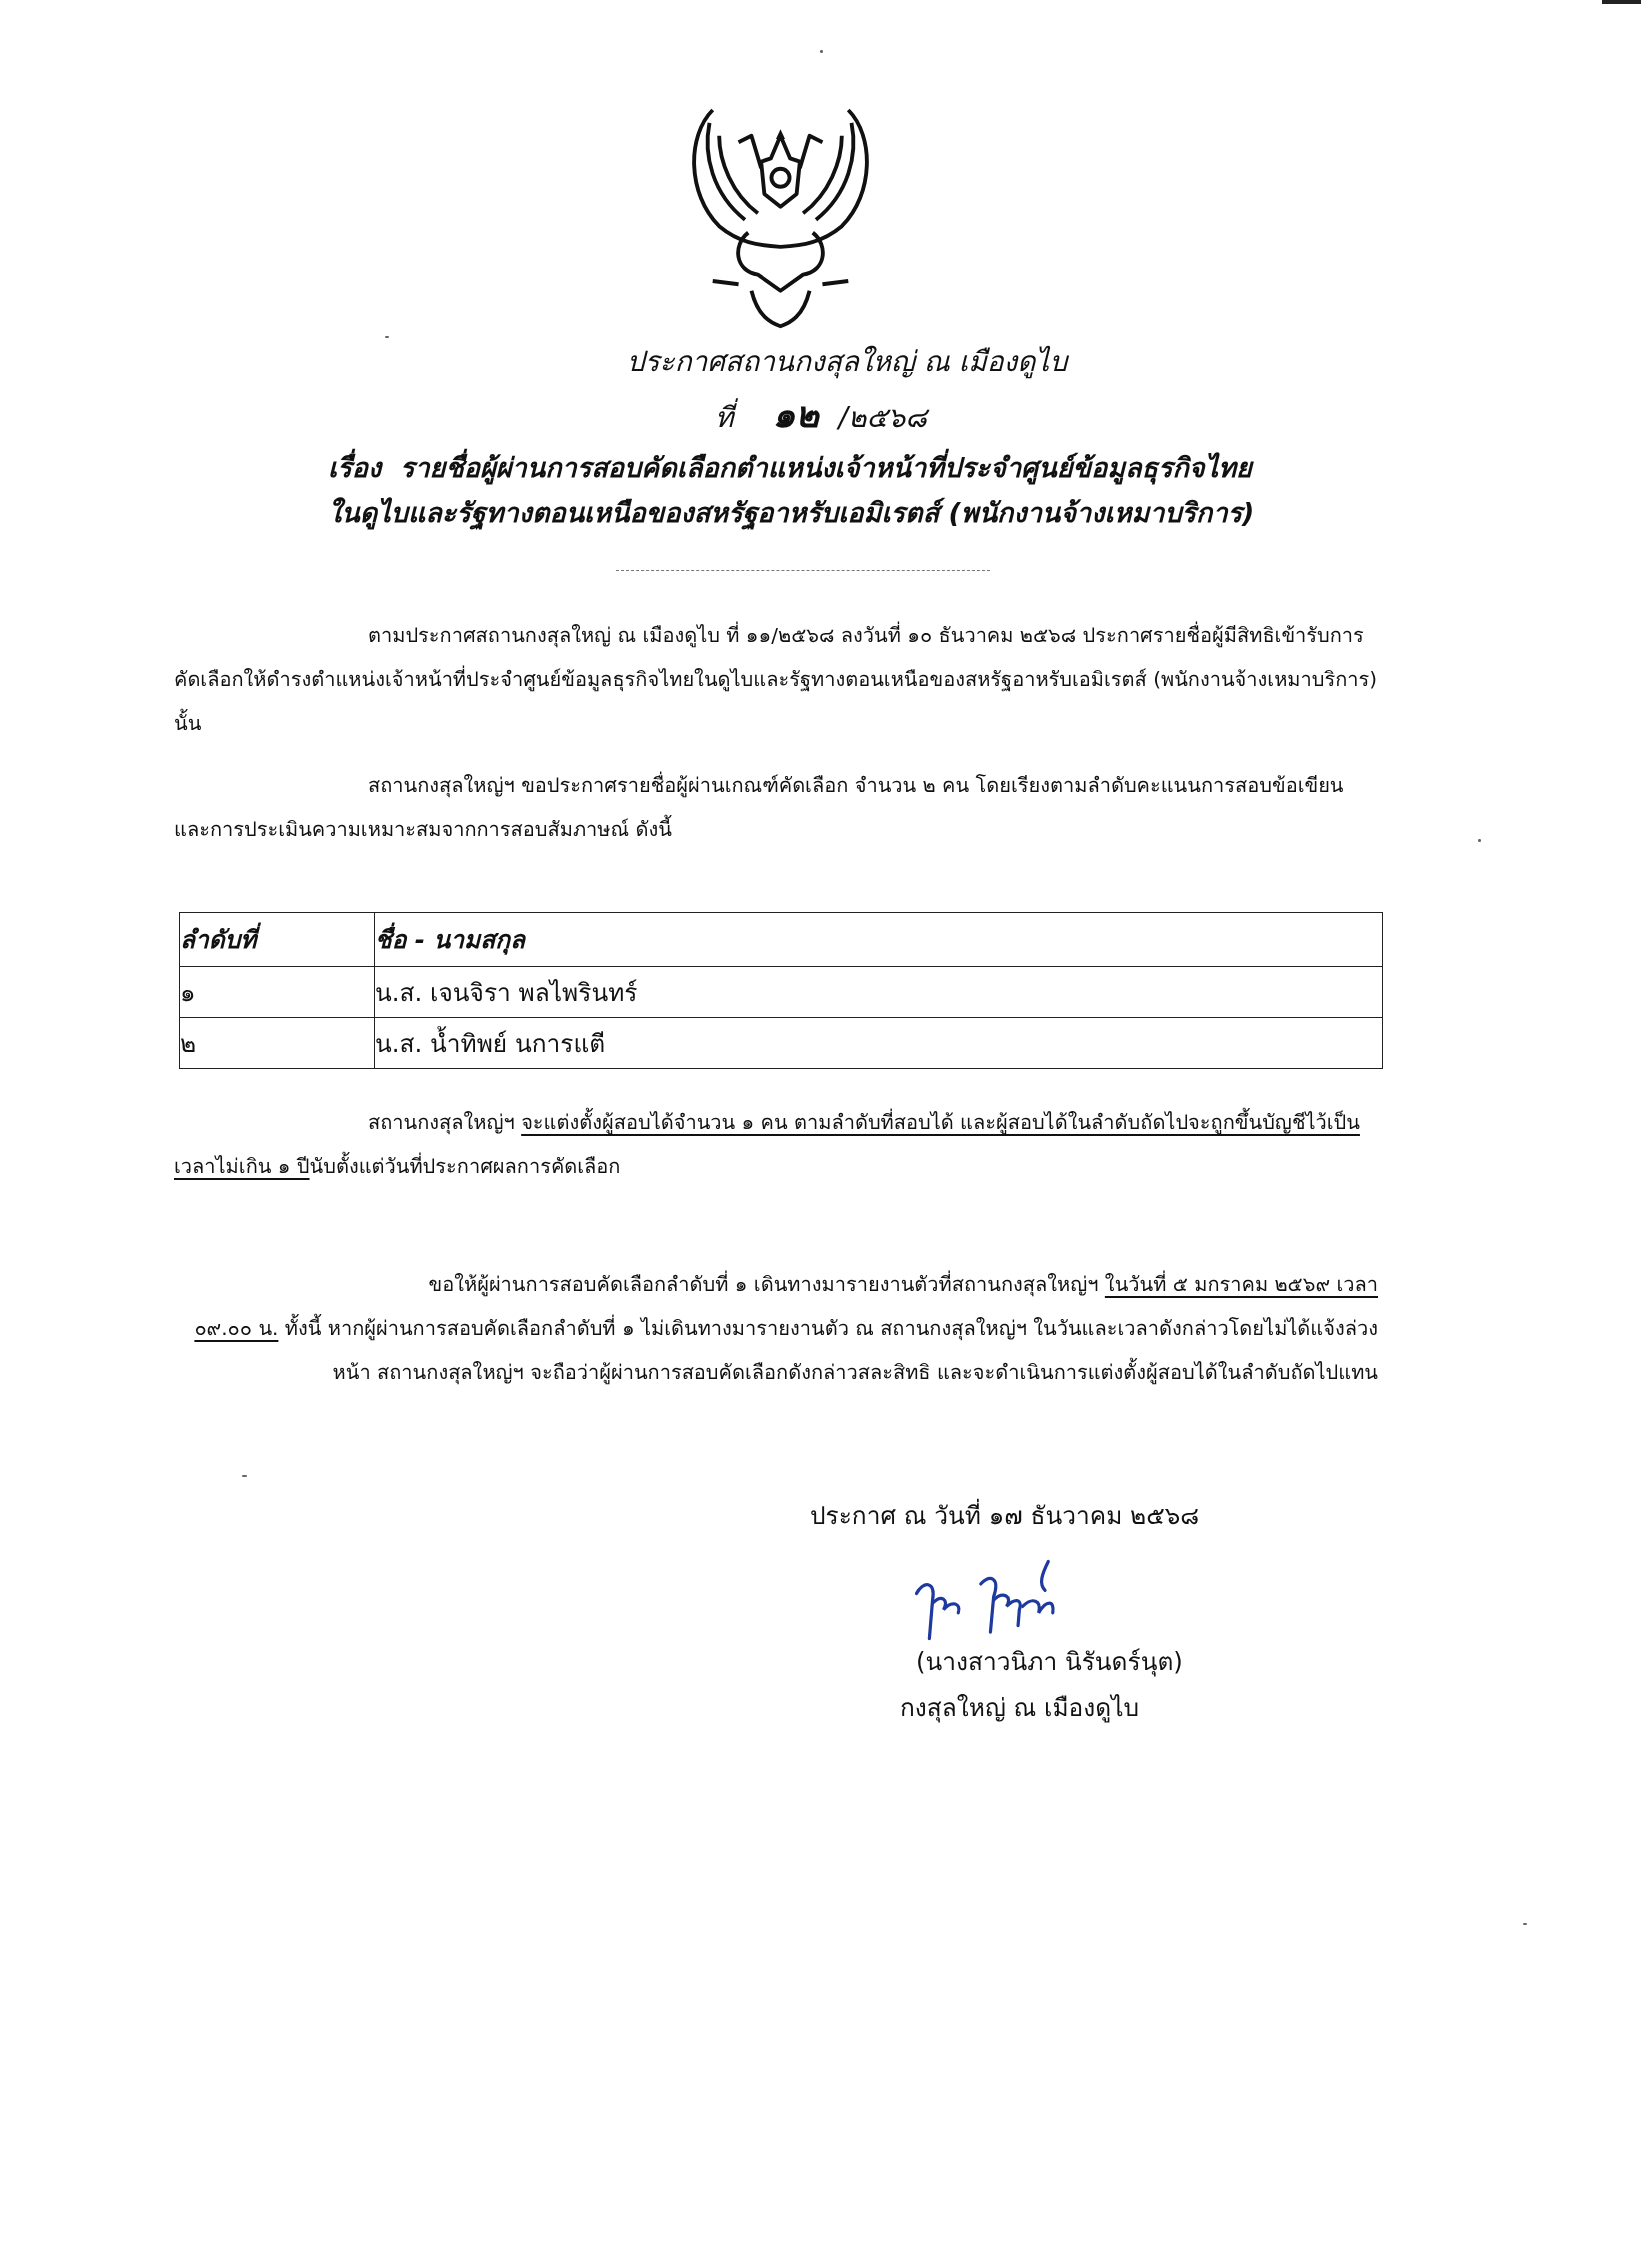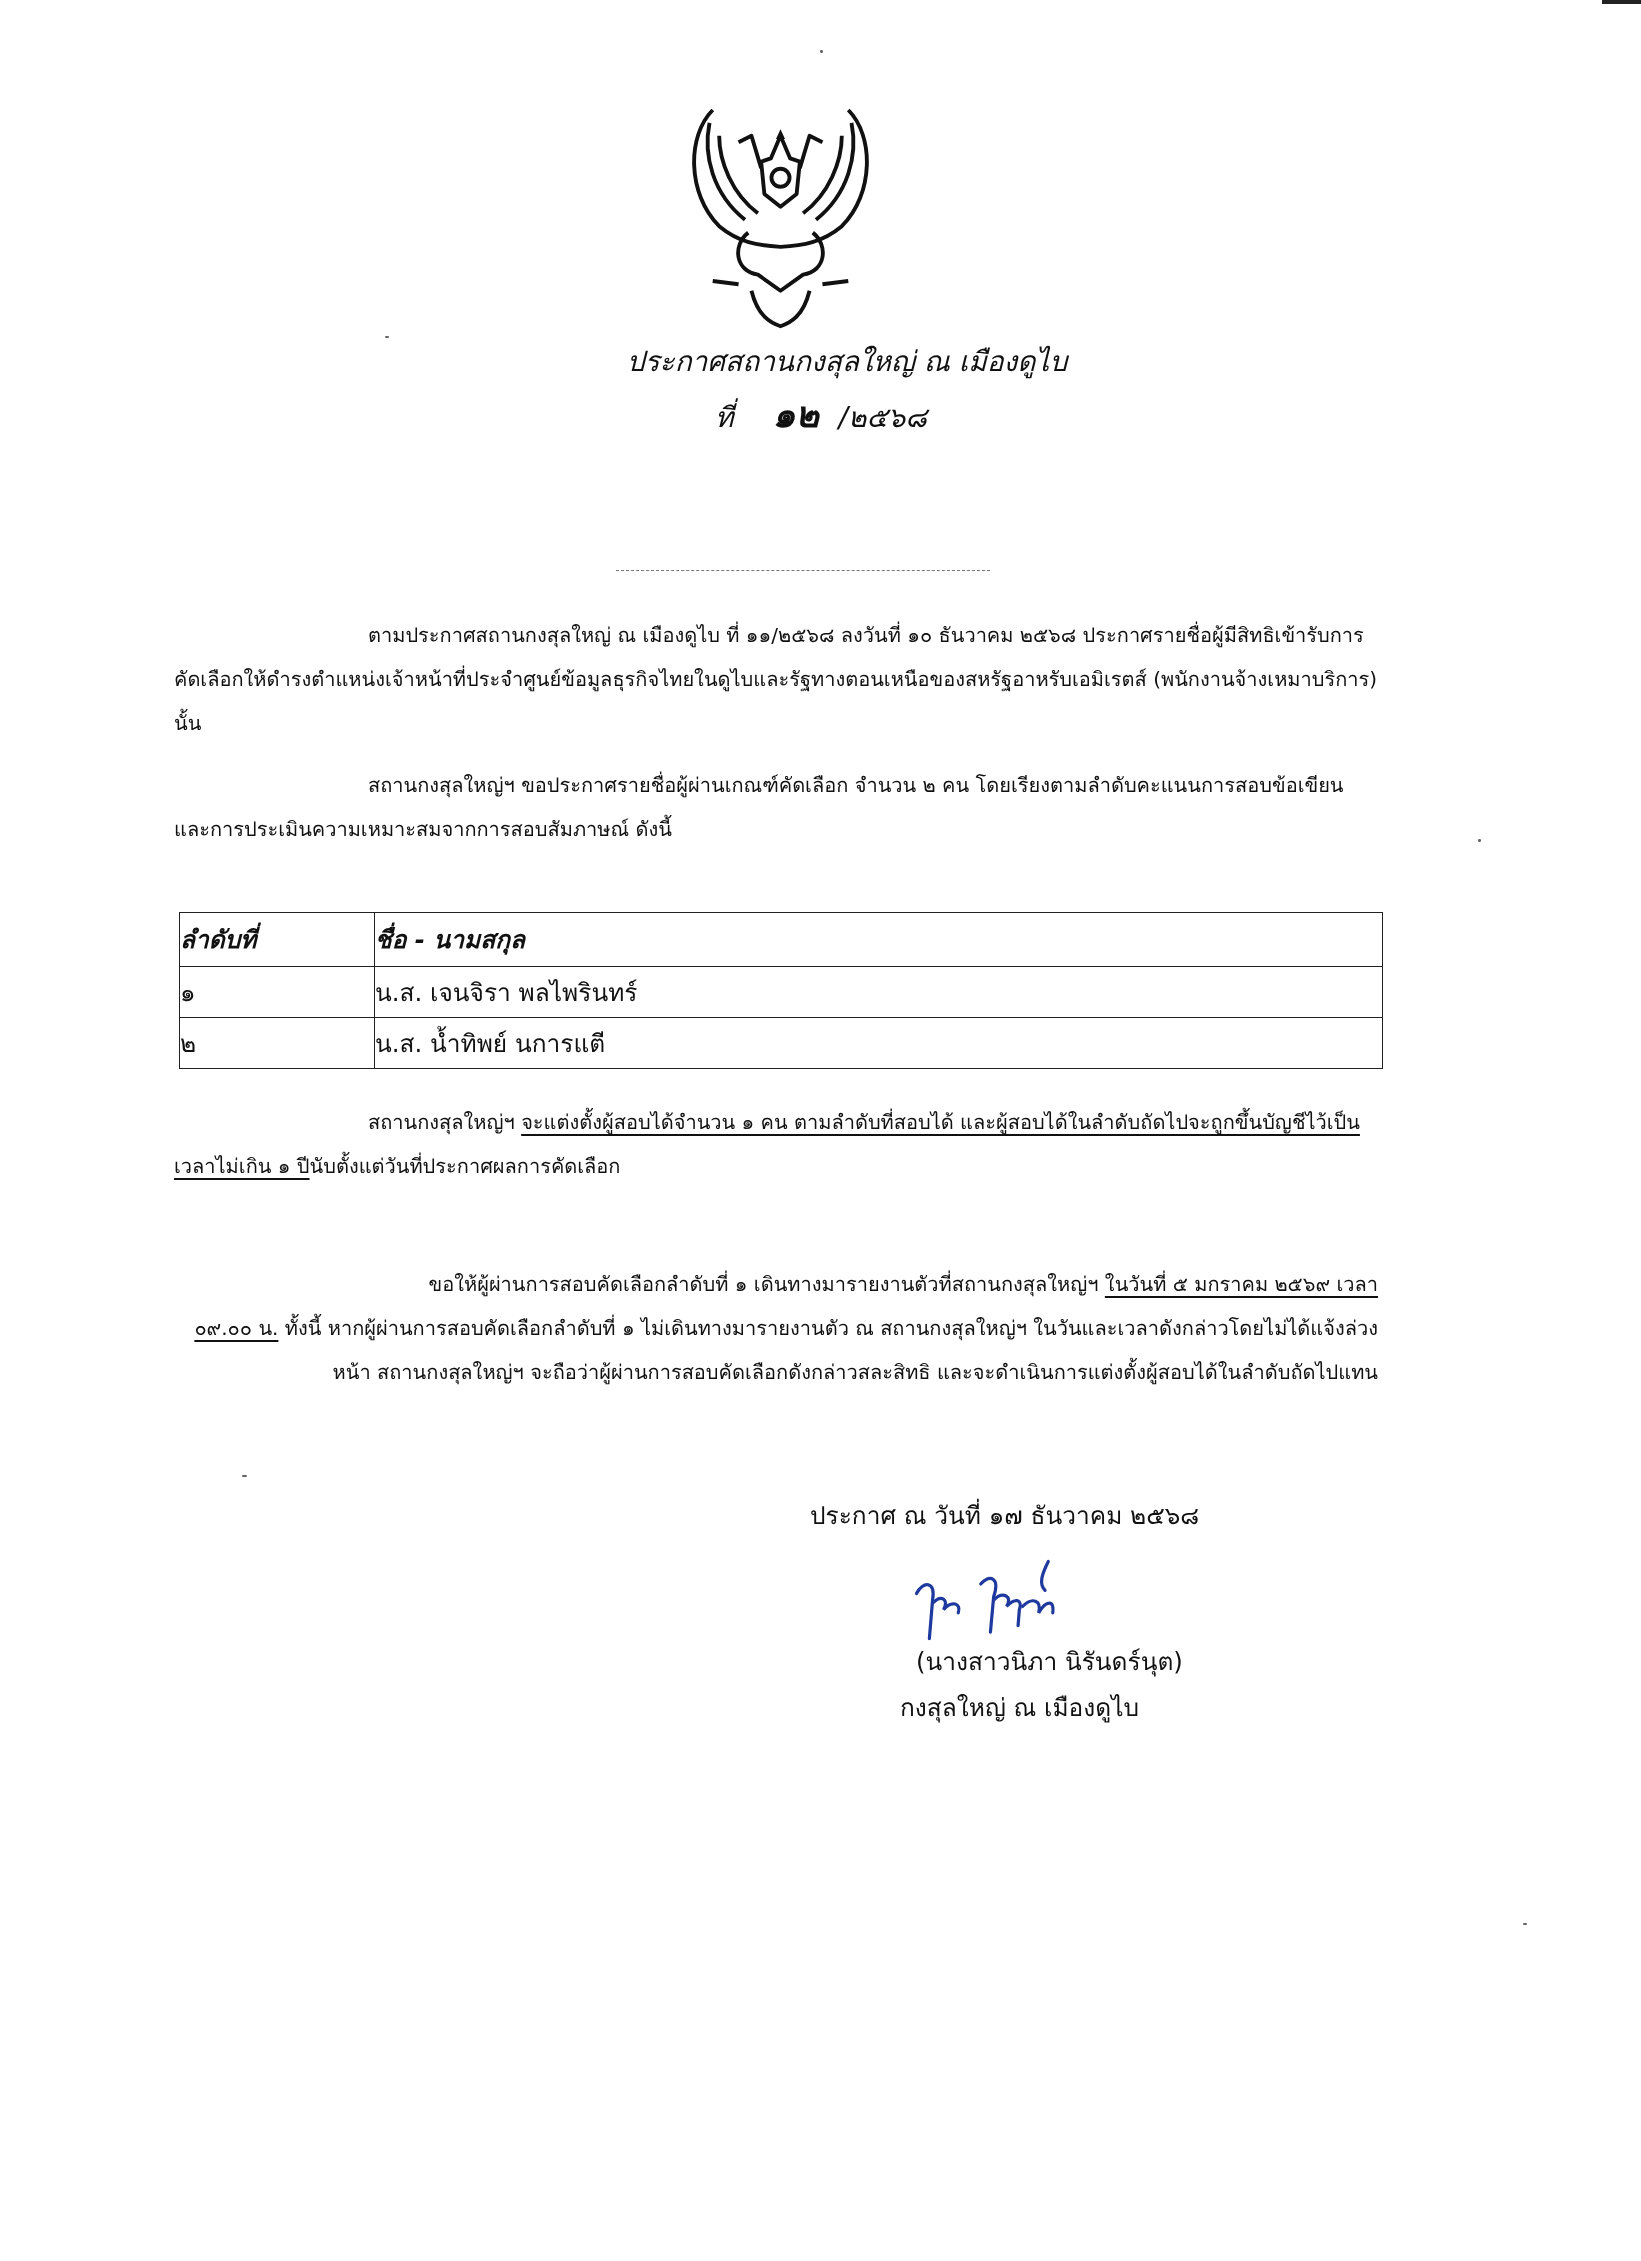--- a/index.html
+++ b/index.html
@@ -53,20 +53,22 @@
       <path d="M165 50 L172 65 L158 65 Z"></path>
     </g>
 </svg>
 
 <div class="title t1">ประกาศสถานกงสุลใหญ่ ณ เมืองดูไบ</div>
 <div class="title t2">
   <span>ที่</span><span class="num">๑๒</span><span>/๒๕๖๘</span>
 </div>
 
 <div class="subject">
+  <div><span>เรื่อง</span>&nbsp;&nbsp;<span>รายชื่อผู้ผ่านการสอบคัดเลือกตำแหน่งเจ้าหน้าที่ประจำศูนย์ข้อมูลธุรกิจไทย</span></div>
+  <div>ในดูไบและรัฐทางตอนเหนือของสหรัฐอาหรับเอมิเรตส์ (พนักงานจ้างเหมาบริการ)</div>
 </div>
 
 <div class="divider"></div>
 
 <div class="para" style="top:613px;">
   <span class="indent"></span><span>ตามประกาศสถานกงสุลใหญ่ ณ เมืองดูไบ ที่ ๑๑/๒๕๖๘ ลงวันที่ ๑๐ ธันวาคม ๒๕๖๘ ประกาศรายชื่อผู้มีสิทธิเข้ารับการคัดเลือกให้ดำรงตำแหน่งเจ้าหน้าที่ประจำศูนย์ข้อมูลธุรกิจไทยในดูไบและรัฐทางตอนเหนือของสหรัฐอาหรับเอมิเรตส์ (พนักงานจ้างเหมาบริการ) นั้น</span>
 </div>
 
 <div class="para" style="top:763px;">
   <span class="indent"></span><span>สถานกงสุลใหญ่ฯ ขอประกาศรายชื่อผู้ผ่านเกณฑ์คัดเลือก จำนวน ๒ คน โดยเรียงตามลำดับคะแนนการสอบข้อเขียนและการประเมินความเหมาะสมจากการสอบสัมภาษณ์ ดังนี้</span>

